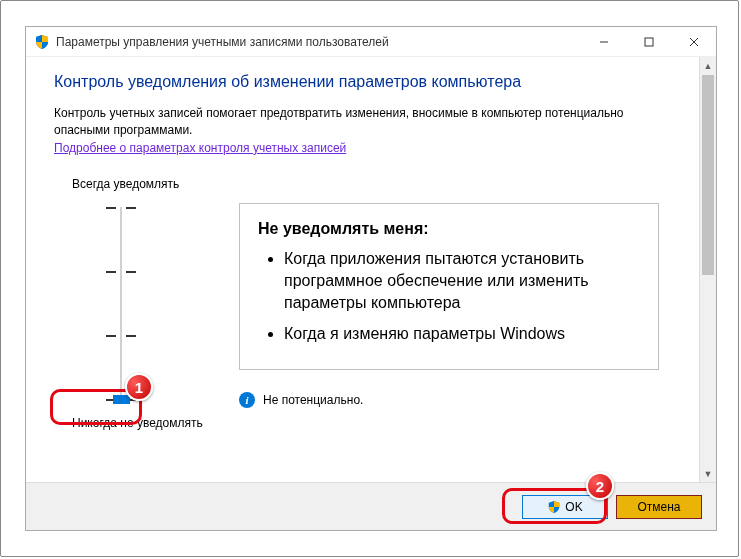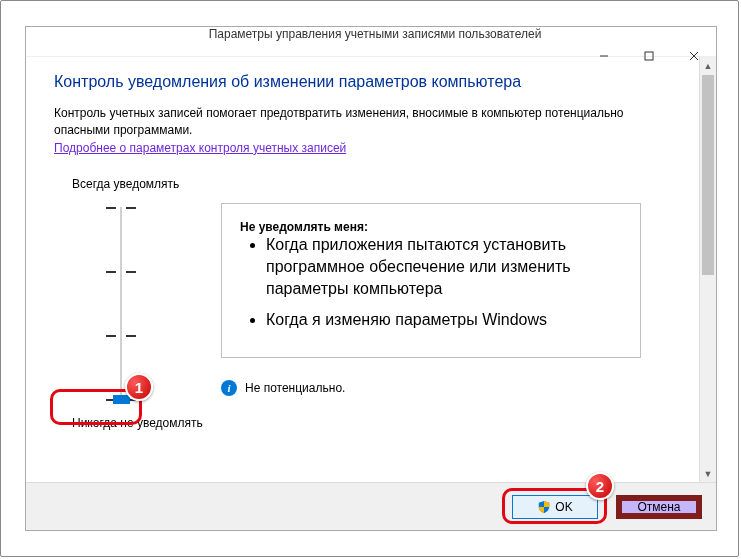--- a/index.html
+++ b/index.html
@@ -27,21 +27,20 @@
     background: #fff;
     display: flex;
     flex-direction: column;
   }
   .titlebar {
     height: 30px;
     display: flex;
     align-items: center;
     padding-left: 8px;
     border-bottom: 1px solid #eee;
-    flex-direction: column;
   }
   .shield-icon {
     width: 16px; height: 16px;
     margin-right: 6px;
   }
   .title-text { color: #333; font-size: 12px; }
   .win-controls { margin-left: auto; display: flex; }
   .win-btn {
     width: 45px; height: 29px;
     display: flex; align-items: center; justify-content: center;
@@ -80,21 +79,21 @@
     color: #003399;
     font-size: 16px;
     font-weight: 400;
     margin-bottom: 14px;
   }
   .desc { color: #000; font-size: 12px; line-height: 1.4; margin-bottom: 2px; }
   .link { color: #6d28d9; text-decoration: underline; cursor: pointer; font-size: 12px; }
   .slider-area {
     margin-top: 22px;
     display: flex;
-    gap: 12px;
+    gap: 30px;
   }
   .slider-col {
     width: 155px;
     position: relative;
   }
   .label-top { font-size: 12px; margin-bottom: 12px; margin-left: 18px; }
   .label-bottom { font-size: 12px; margin-top: 8px; margin-left: 18px; }
   .slider-track {
     height: 205px;
     position: relative;
@@ -123,21 +122,21 @@
   .info-box {
     flex: 1;
     margin-top: 26px;
     max-width: 420px;
   }
   .info-panel {
     border: 1px solid #c0c0c0;
     padding: 16px 18px;
     min-height: 155px;
   }
-  .info-title { font-weight: bold; font-size: 12px; margin-bottom: 0; }
+  .info-title { font-weight: bold; font-size: 16px; margin-bottom: 10px; }
   .info-panel ul { list-style: disc; padding-left: 26px; }
   .info-panel li { font-size: 16px; line-height: 1.4; margin-bottom: 8px; }
   .rec-row {
     display: flex; align-items: center;
     margin-top: 22px; gap: 8px;
   }
   .info-icon {
     width: 16px; height: 16px;
     border-radius: 50%;
     background: #0078d7;
@@ -148,26 +147,26 @@
     font-style: italic;
   }
   .footer {
     height: 48px;
     background: #f0f0f0;
     border-top: 1px solid #ddd;
     display: flex;
     justify-content: flex-end;
     align-items: center;
     padding-right: 14px;
-    gap: 18px;
+    gap: 8px;
   }
   .btn {
     min-width: 86px; height: 24px;
-    background: #c4b5fd;
-    border: 6px solid #7f1d1d;
+    background: #eab308;
+    border: 1px solid #7f1d1d;
     font-size: 12px;
     display: flex; align-items: center; justify-content: center;
     gap: 4px;
     cursor: pointer;
   }
   .btn.primary { border: 1px solid #0078d7; background: #e5f1fb; }
   .callout {
     position: absolute;
     border: 3px solid #e30613;
     border-radius: 10px;

